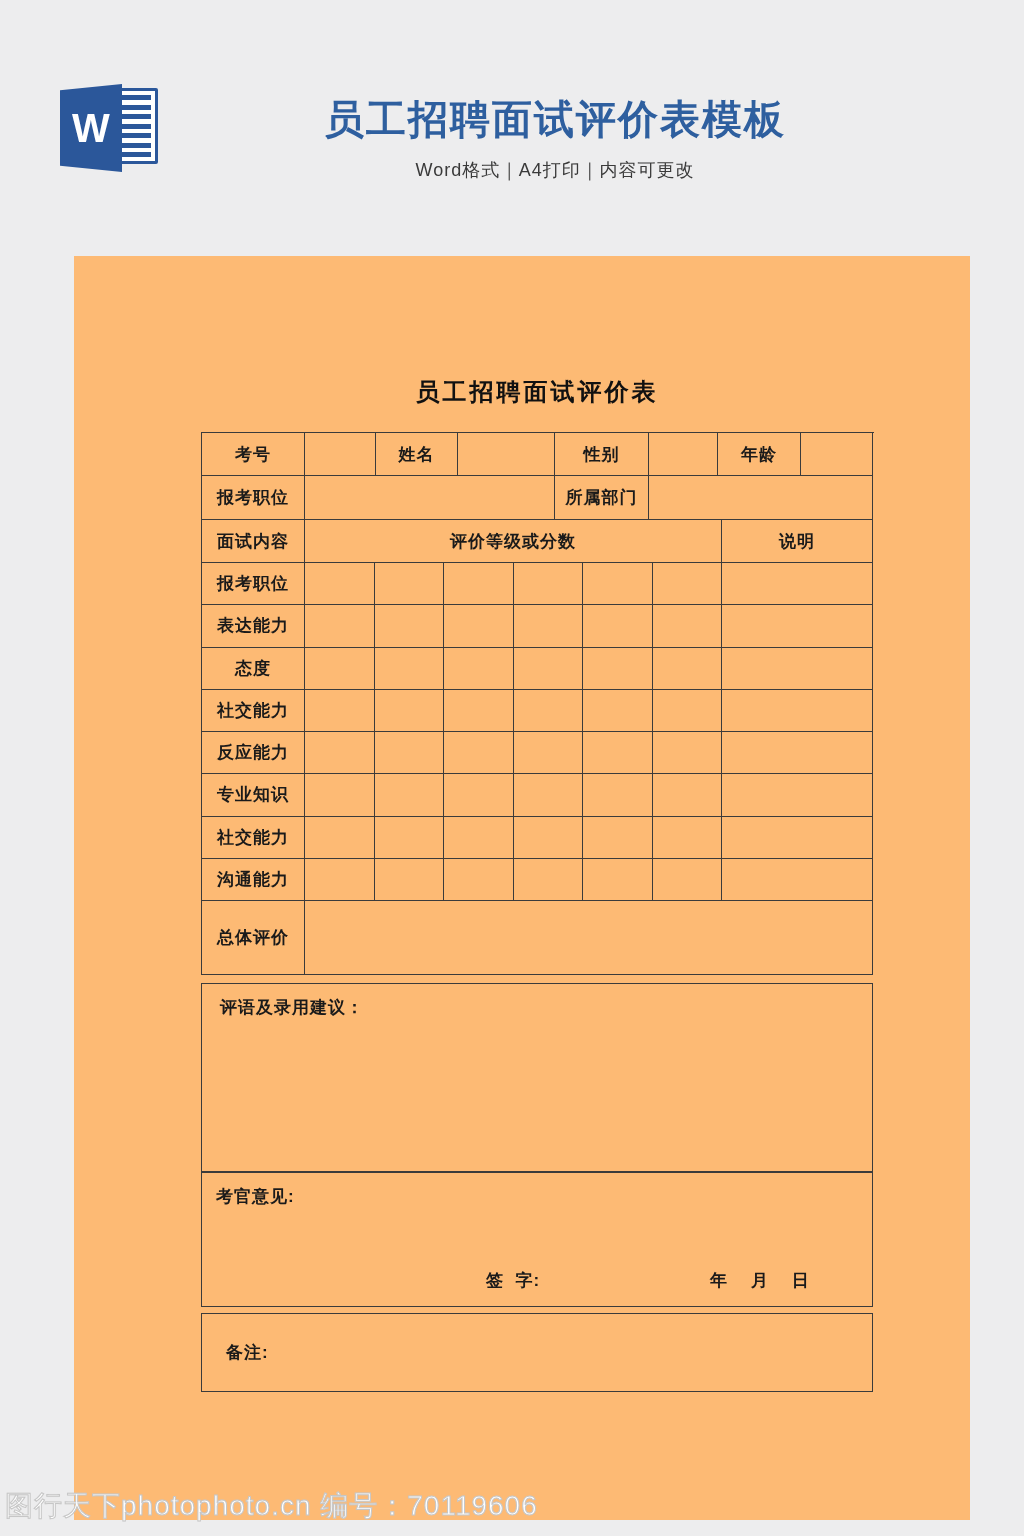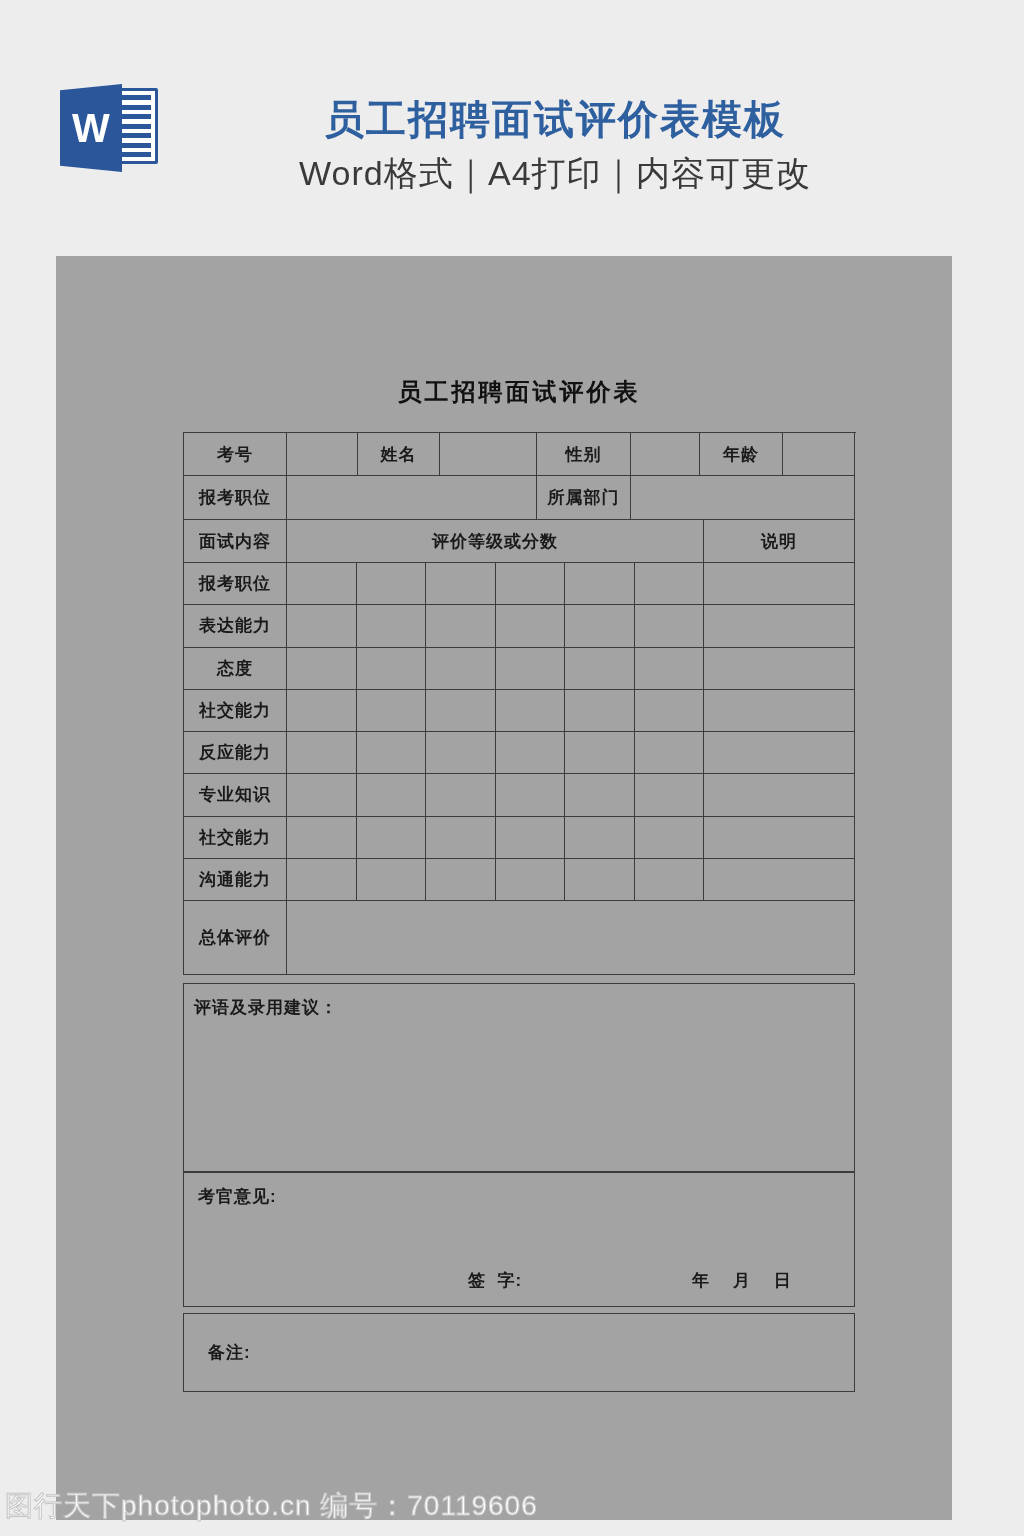--- a/index.html
+++ b/index.html
@@ -20,24 +20,24 @@
   }
   .icon-line { height:5px; background:#2b579a; }
   .icon-cover {
     position:absolute; left:0; top:0; width:62px; height:88px; background:#2b579a;
     clip-path:polygon(0 7%, 100% 0, 100% 100%, 0 93%);
     display:flex; align-items:center; justify-content:center;
   }
   .icon-w { color:#fff; font-size:40px; font-weight:bold; line-height:1; }
   .titles { position:absolute; left:160px; top:92px; width:790px; text-align:center; }
   .main-title { font-size:40px; font-weight:bold; color:#2e5f9f; letter-spacing:2px; }
-  .subtitle { margin-top:4px; font-size:34px; color:#3a3a3a; letter-spacing:1px; }
-
-  
-  .page { position:absolute; left:56px; top:256px; width:896px; height:1264px; background:#a3a3a3; }
+  .subtitle { margin-top:11px; font-size:18px; color:#3a3a3a; letter-spacing:1px; }
+
+  
+  .page { position:absolute; left:74px; top:256px; width:896px; height:1264px; background:#fdba74; }
   .doc-title {
     position:absolute; left:127px; top:120px; width:672px; text-align:center;
     font-size:24px; font-weight:bold; color:#111; letter-spacing:3px;
   }
 
   
   .tbl {
     position:absolute; left:127px; top:176px; width:672px;
     border-top:1px solid #3b3b3b; border-left:1px solid #3b3b3b;
   }
@@ -52,21 +52,21 @@
   .w94{width:94px} .w69{width:69px} .w83{width:83px} .w72{width:72px}
   .w250{width:250px} .w224{width:224px} .w417{width:417px} .w151{width:151px}
   .w695{width:69.5px} .w568{width:568px}
 
   
   .block {
     position:absolute; left:127px; width:672px; box-sizing:border-box;
     border:1px solid #3b3b3b; font-size:17px; font-weight:bold; color:#1a1a1a;
     letter-spacing:1px;
   }
-  .block-comments { top:727px; height:189px; padding:12px 10px; }
+  .block-comments { top:727px; height:189px; padding:12px 18px; }
   .block-examiner { top:916px; height:135px; padding:12px 14px; }
   .block-notes { top:1057px; height:79px; display:flex; align-items:center; padding-left:24px; }
   .sign-label { position:absolute; left:284px; bottom:14px; white-space:pre; }
   .date-label { position:absolute; left:508px; bottom:14px; white-space:pre; }
 
   
   .watermark {
     position:absolute; left:5px; top:1487px;
     font-size:28px; color:#ffffff; letter-spacing:1px;
     -webkit-text-stroke:1px #c6c6c6;

